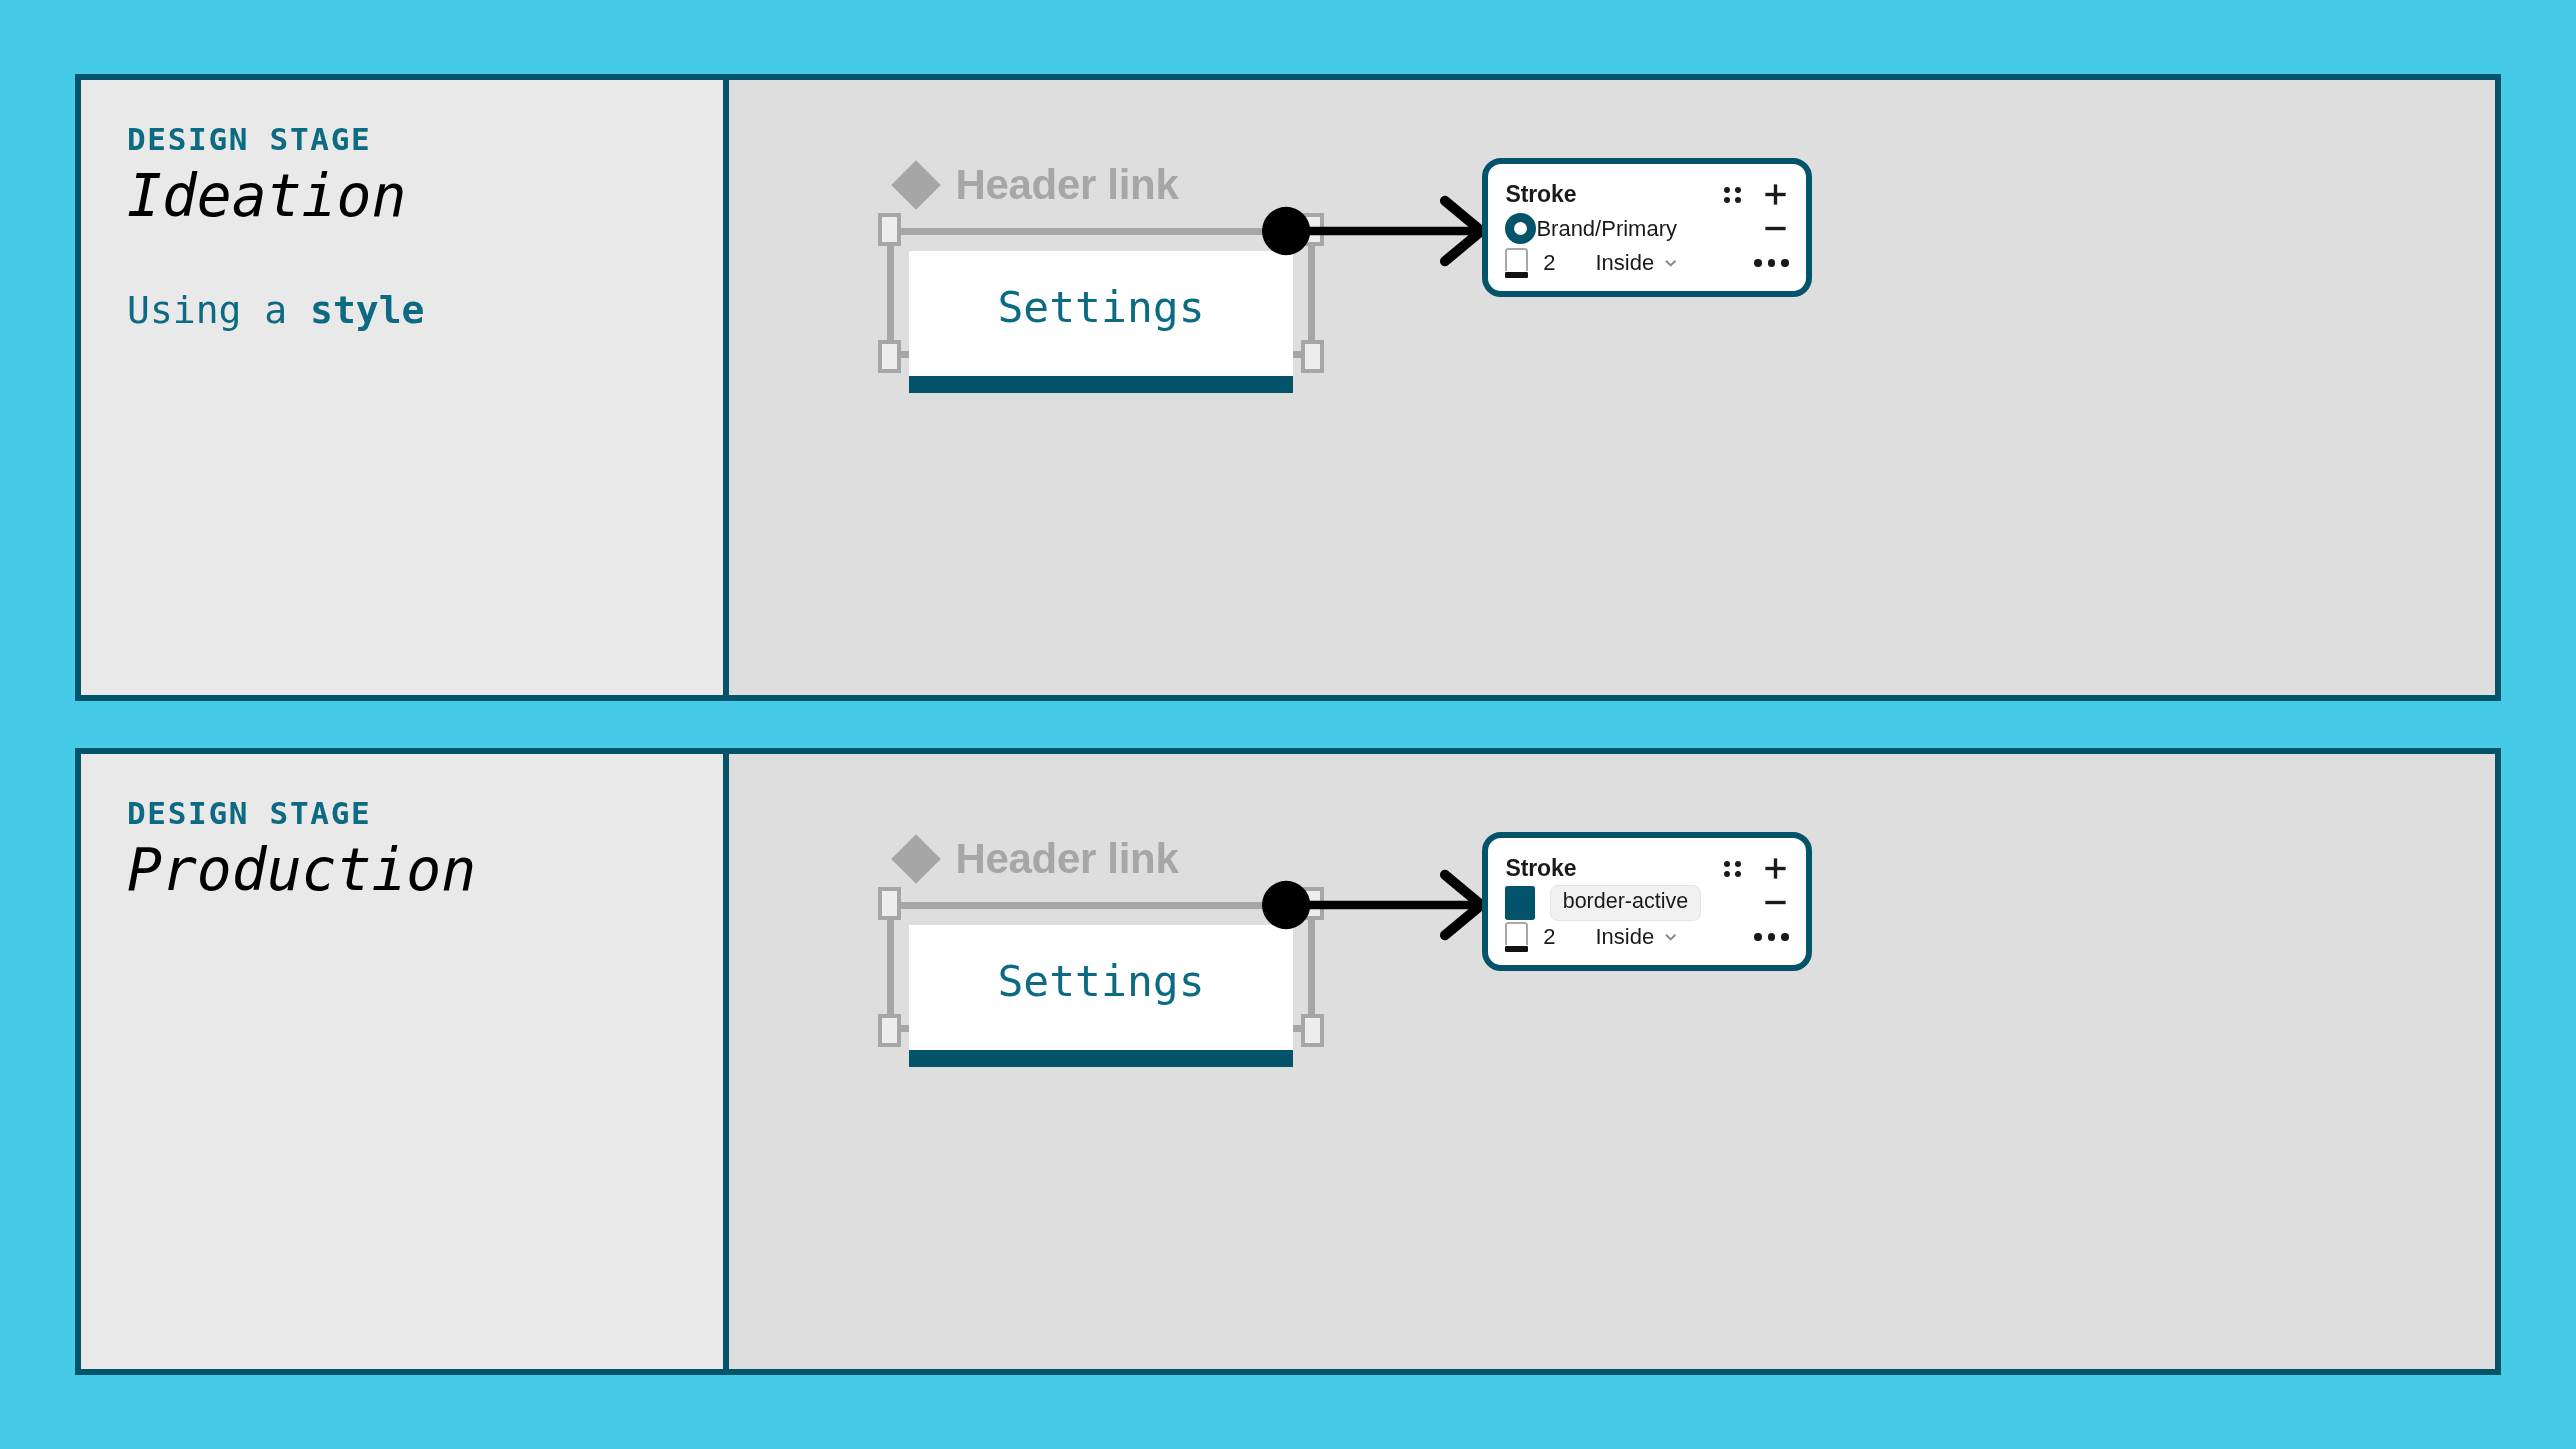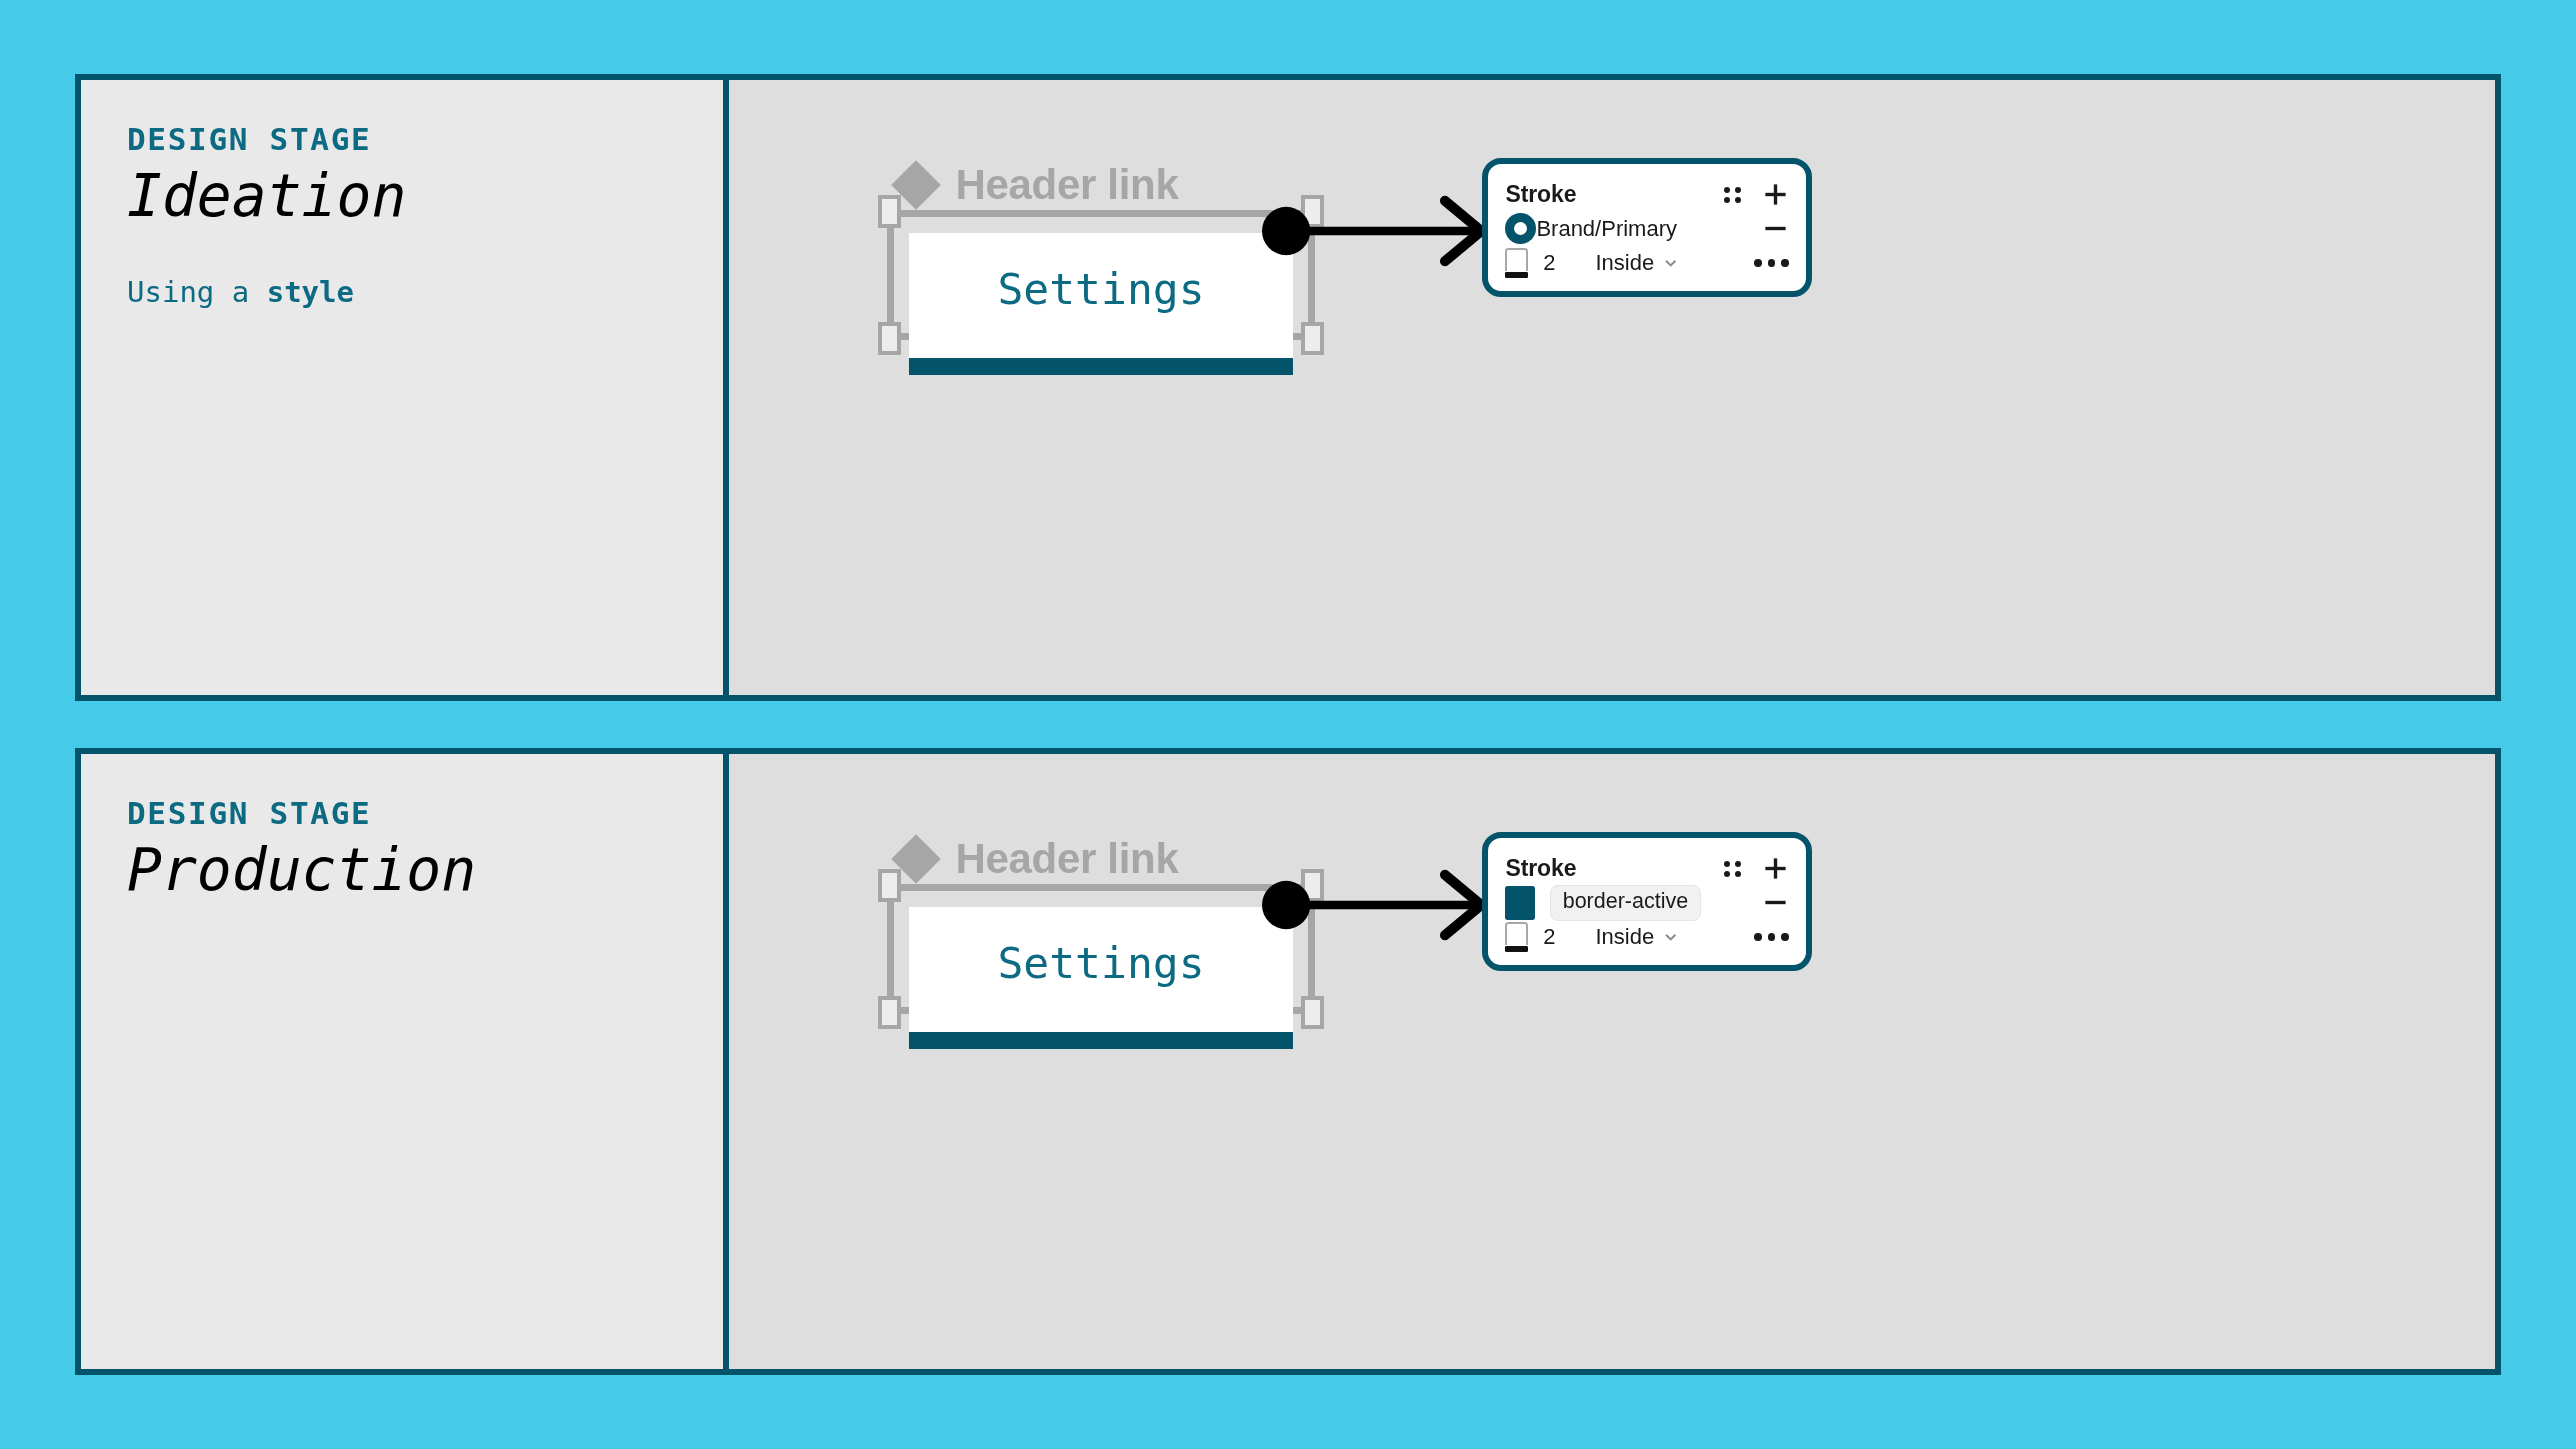--- a/index.html
+++ b/index.html
@@ -50,22 +50,22 @@
   }
   .caption-stage {
     font-size: 58px;
     font-weight: 400;
     line-height: 1.2;
     margin-top: 4px;
     color: #000000;
     font-style: italic;
   }
   .caption-note {
-    margin-top: 44px;
-    font-size: 29px;
+    margin-top: 57px;
+    font-size: 38px;
     font-weight: 400;
     color: #0c6a82;
     white-space: pre;
   }
   .caption-note b { font-weight: 700; }
 
   
   .canvas {
     position: relative;
     flex: 1 1 auto;
@@ -102,21 +102,21 @@
     font-weight: 700;
     color: #a6a6a6;
     letter-spacing: -0.3px;
     white-space: nowrap;
   }
 
   
   .selection {
     position: absolute;
     left: 158px;
-    top: 130px;
+    top: 148px;
     width: 428px;
     height: 130px;
     padding-left: 41px;
   }
   .sel-edge { position: absolute; background: #a6a6a6; }
   .sel-edge.top    { left: 6.7px; right: 6.7px; top: 0;    height: 6.7px; }
   .sel-edge.bottom { left: 6.7px; right: 6.7px; bottom: 0; height: 6.7px; }
   .sel-edge.left   { top: 6.7px; bottom: 6.7px; left: 0;   width: 6.7px; }
   .sel-edge.right  { top: 6.7px; bottom: 6.7px; right: 0;  width: 6.7px; }
 

